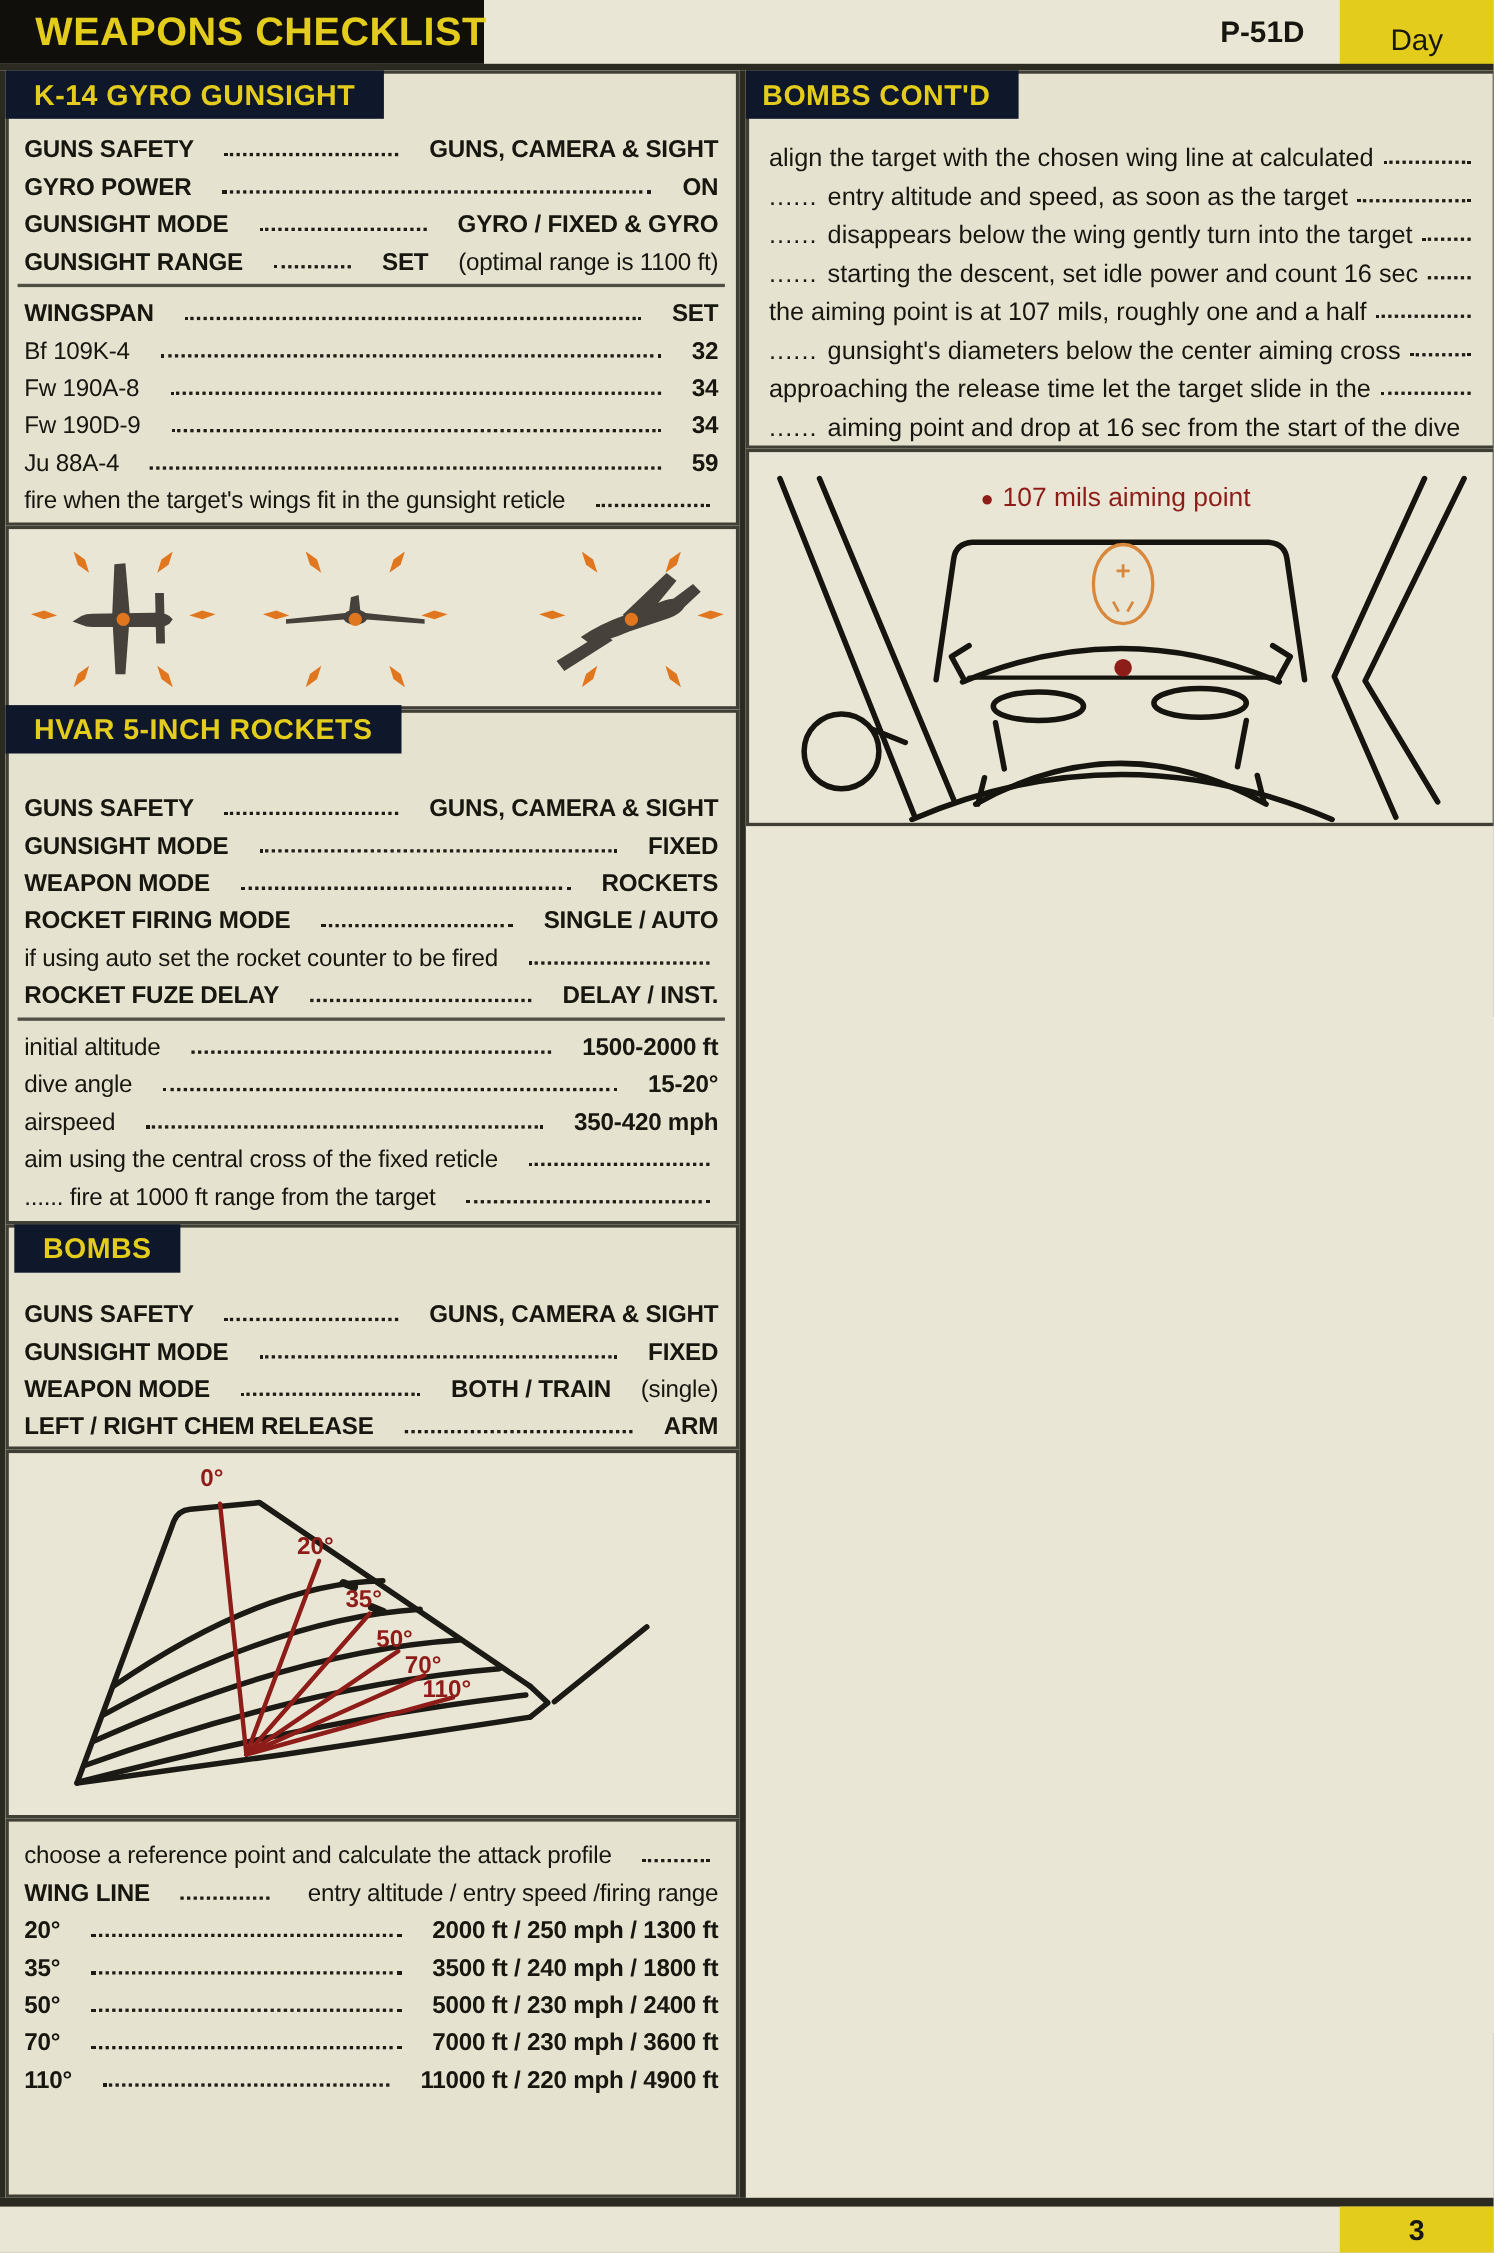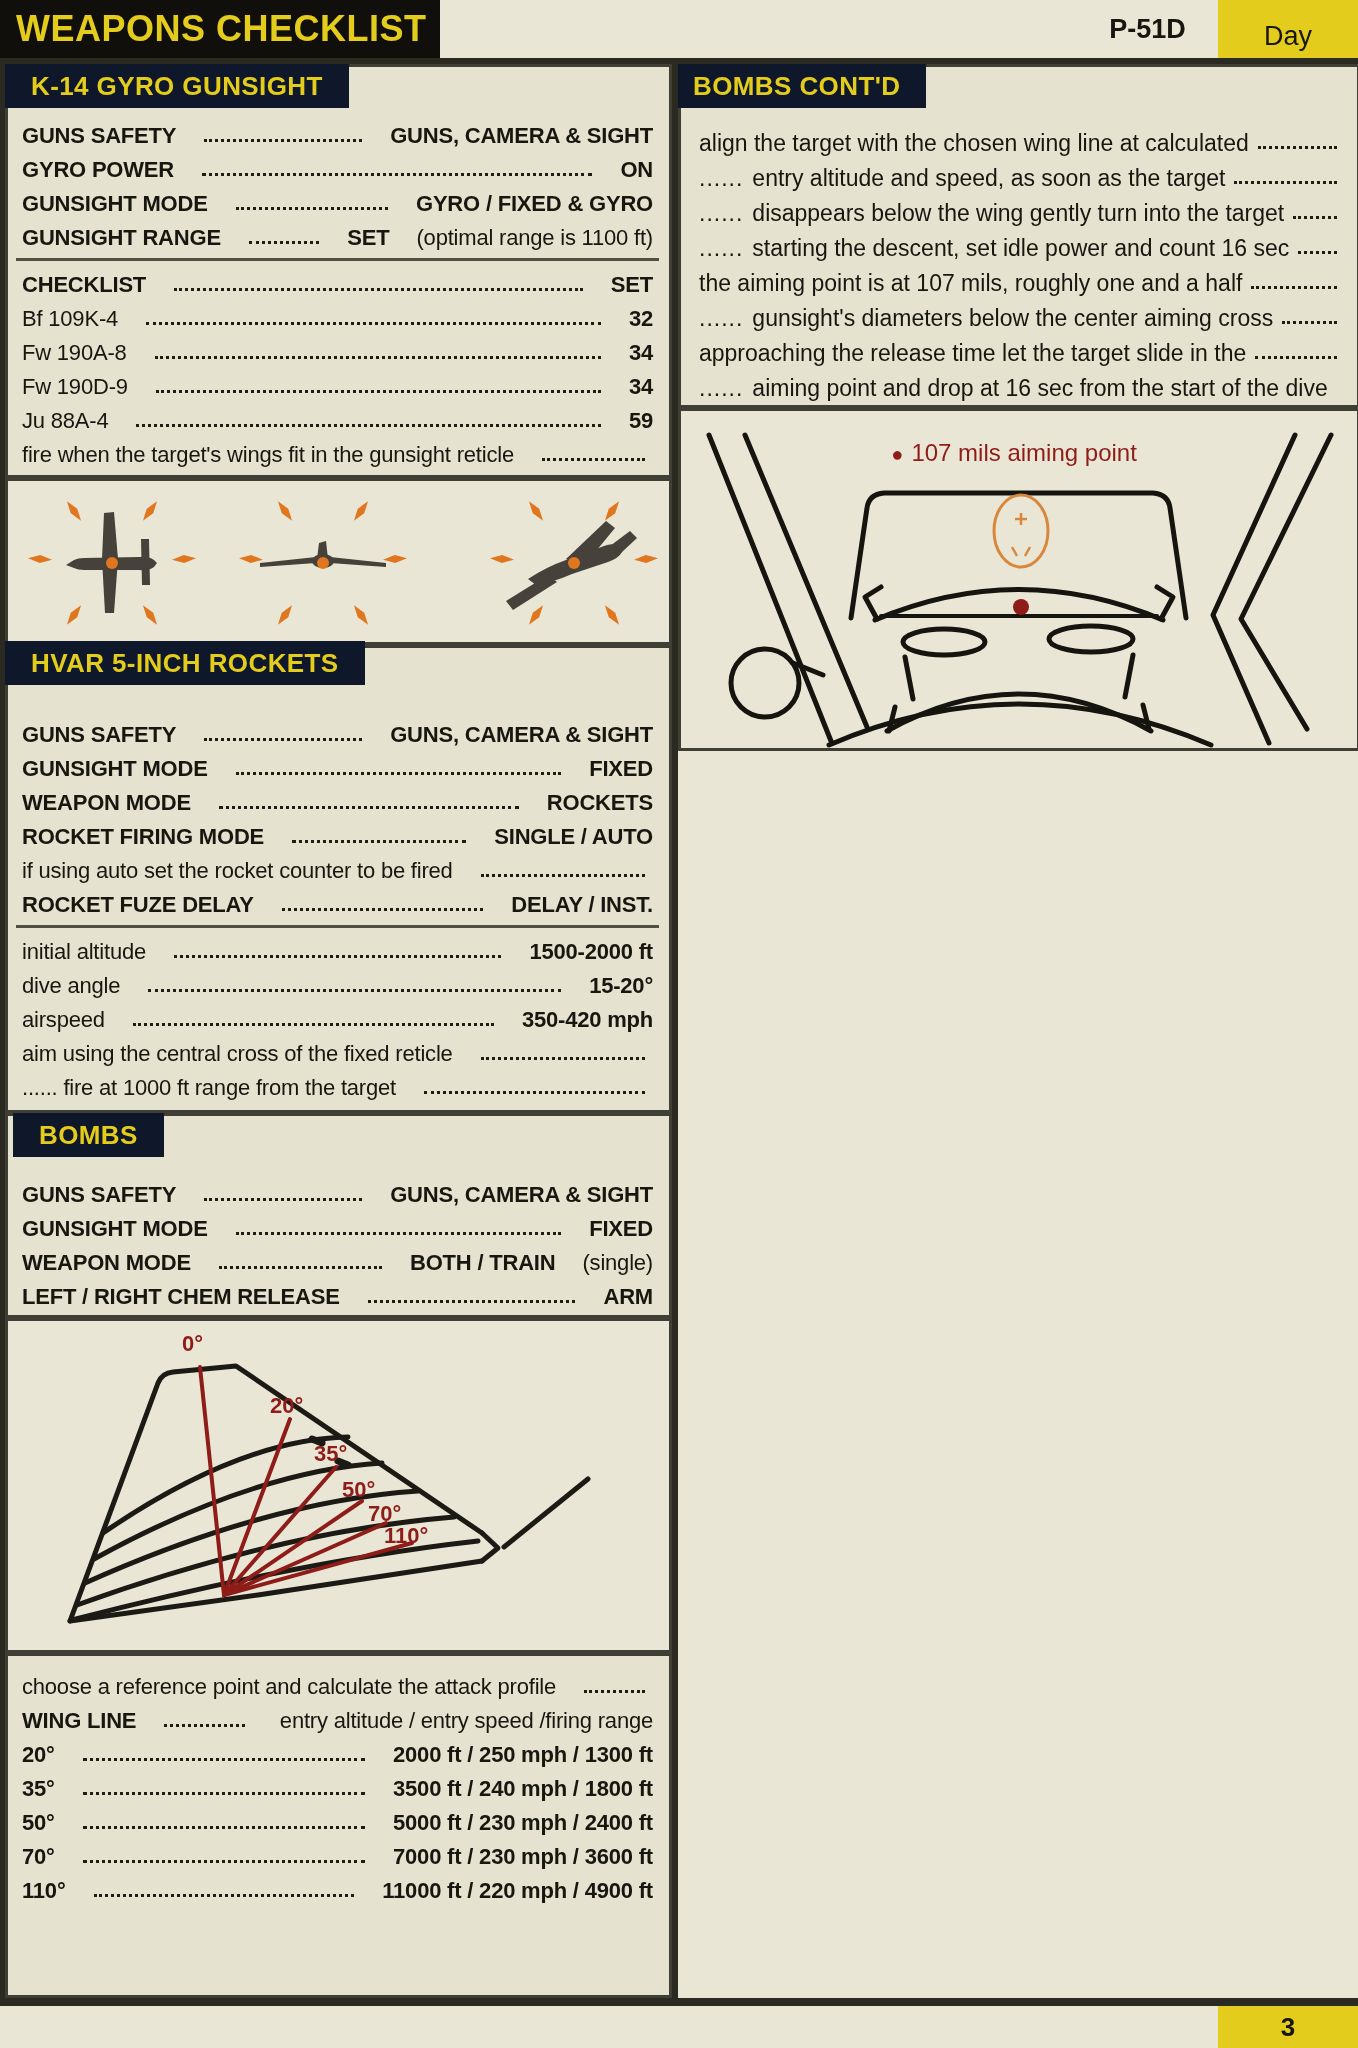--- a/index.html
+++ b/index.html
@@ -1,20 +1,20 @@
 <!DOCTYPE html>
 <html><head>
 <meta charset="utf-8">
 <style>
   html,body{margin:0;padding:0;background:#b9b5a5;}
   .page{position:relative;width:1358px;height:2048px;background:#eae6d5;
         font-family:"Liberation Sans","DejaVu Sans",sans-serif;color:#17160f;overflow:hidden;}
   
   .topbar{position:absolute;left:0;top:0;width:440px;height:58px;background:#100f0b;
-          display:flex;align-items:center;padding-left:16px;box-sizing:border-box;}
+          display:flex;align-items:center;padding-left:32px;box-sizing:border-box;}
   .topbar .t{color:#e3cc1b;font-size:36px;font-weight:700;letter-spacing:.5px;white-space:nowrap;}
   .actype{position:absolute;left:1085px;top:0;width:125px;height:58px;display:flex;
           align-items:center;justify-content:center;font-size:27px;font-weight:700;}
   .daybadge{position:absolute;left:1218px;top:0;width:140px;height:72px;background:#e3cc1b;
           display:flex;align-items:center;justify-content:center;font-size:27px;font-weight:400;}
   
   .rule-top{position:absolute;left:0;top:58px;width:1358px;height:6px;background:#2b2a21;}
   .rule-bottom{position:absolute;left:0;top:1998px;width:1358px;height:8px;background:#2b2a21;}
   .vdiv{position:absolute;left:672px;top:64px;width:6px;height:1934px;background:#2b2a21;}
   .lborder{position:absolute;left:0;top:64px;width:5px;height:1934px;background:#2b2a21;}
@@ -83,21 +83,21 @@
           <span class="val">GYRO / FIXED &amp; GYRO</span>
         </div>
         <div class="row">
           <span class="lbl">GUNSIGHT RANGE</span>
           <span class="dots"></span>
           <span class="val">SET</span>
           <span class="valn">(optimal range is 1100 ft)</span>
         </div>
         <hr class="grule">
         <div class="row">
-          <span class="lbl">CHECKLIST</span>
+          <span class="lbl">WINGSPAN</span>
           <span class="dots"></span>
           <span class="val">SET</span>
         </div>
         <div class="row note">
           <span class="lbl">Bf 109K-4</span>
           <span class="dots"></span>
           <span class="val">32</span>
         </div>
         <div class="row note">
           <span class="lbl">Fw 190A-8</span>

